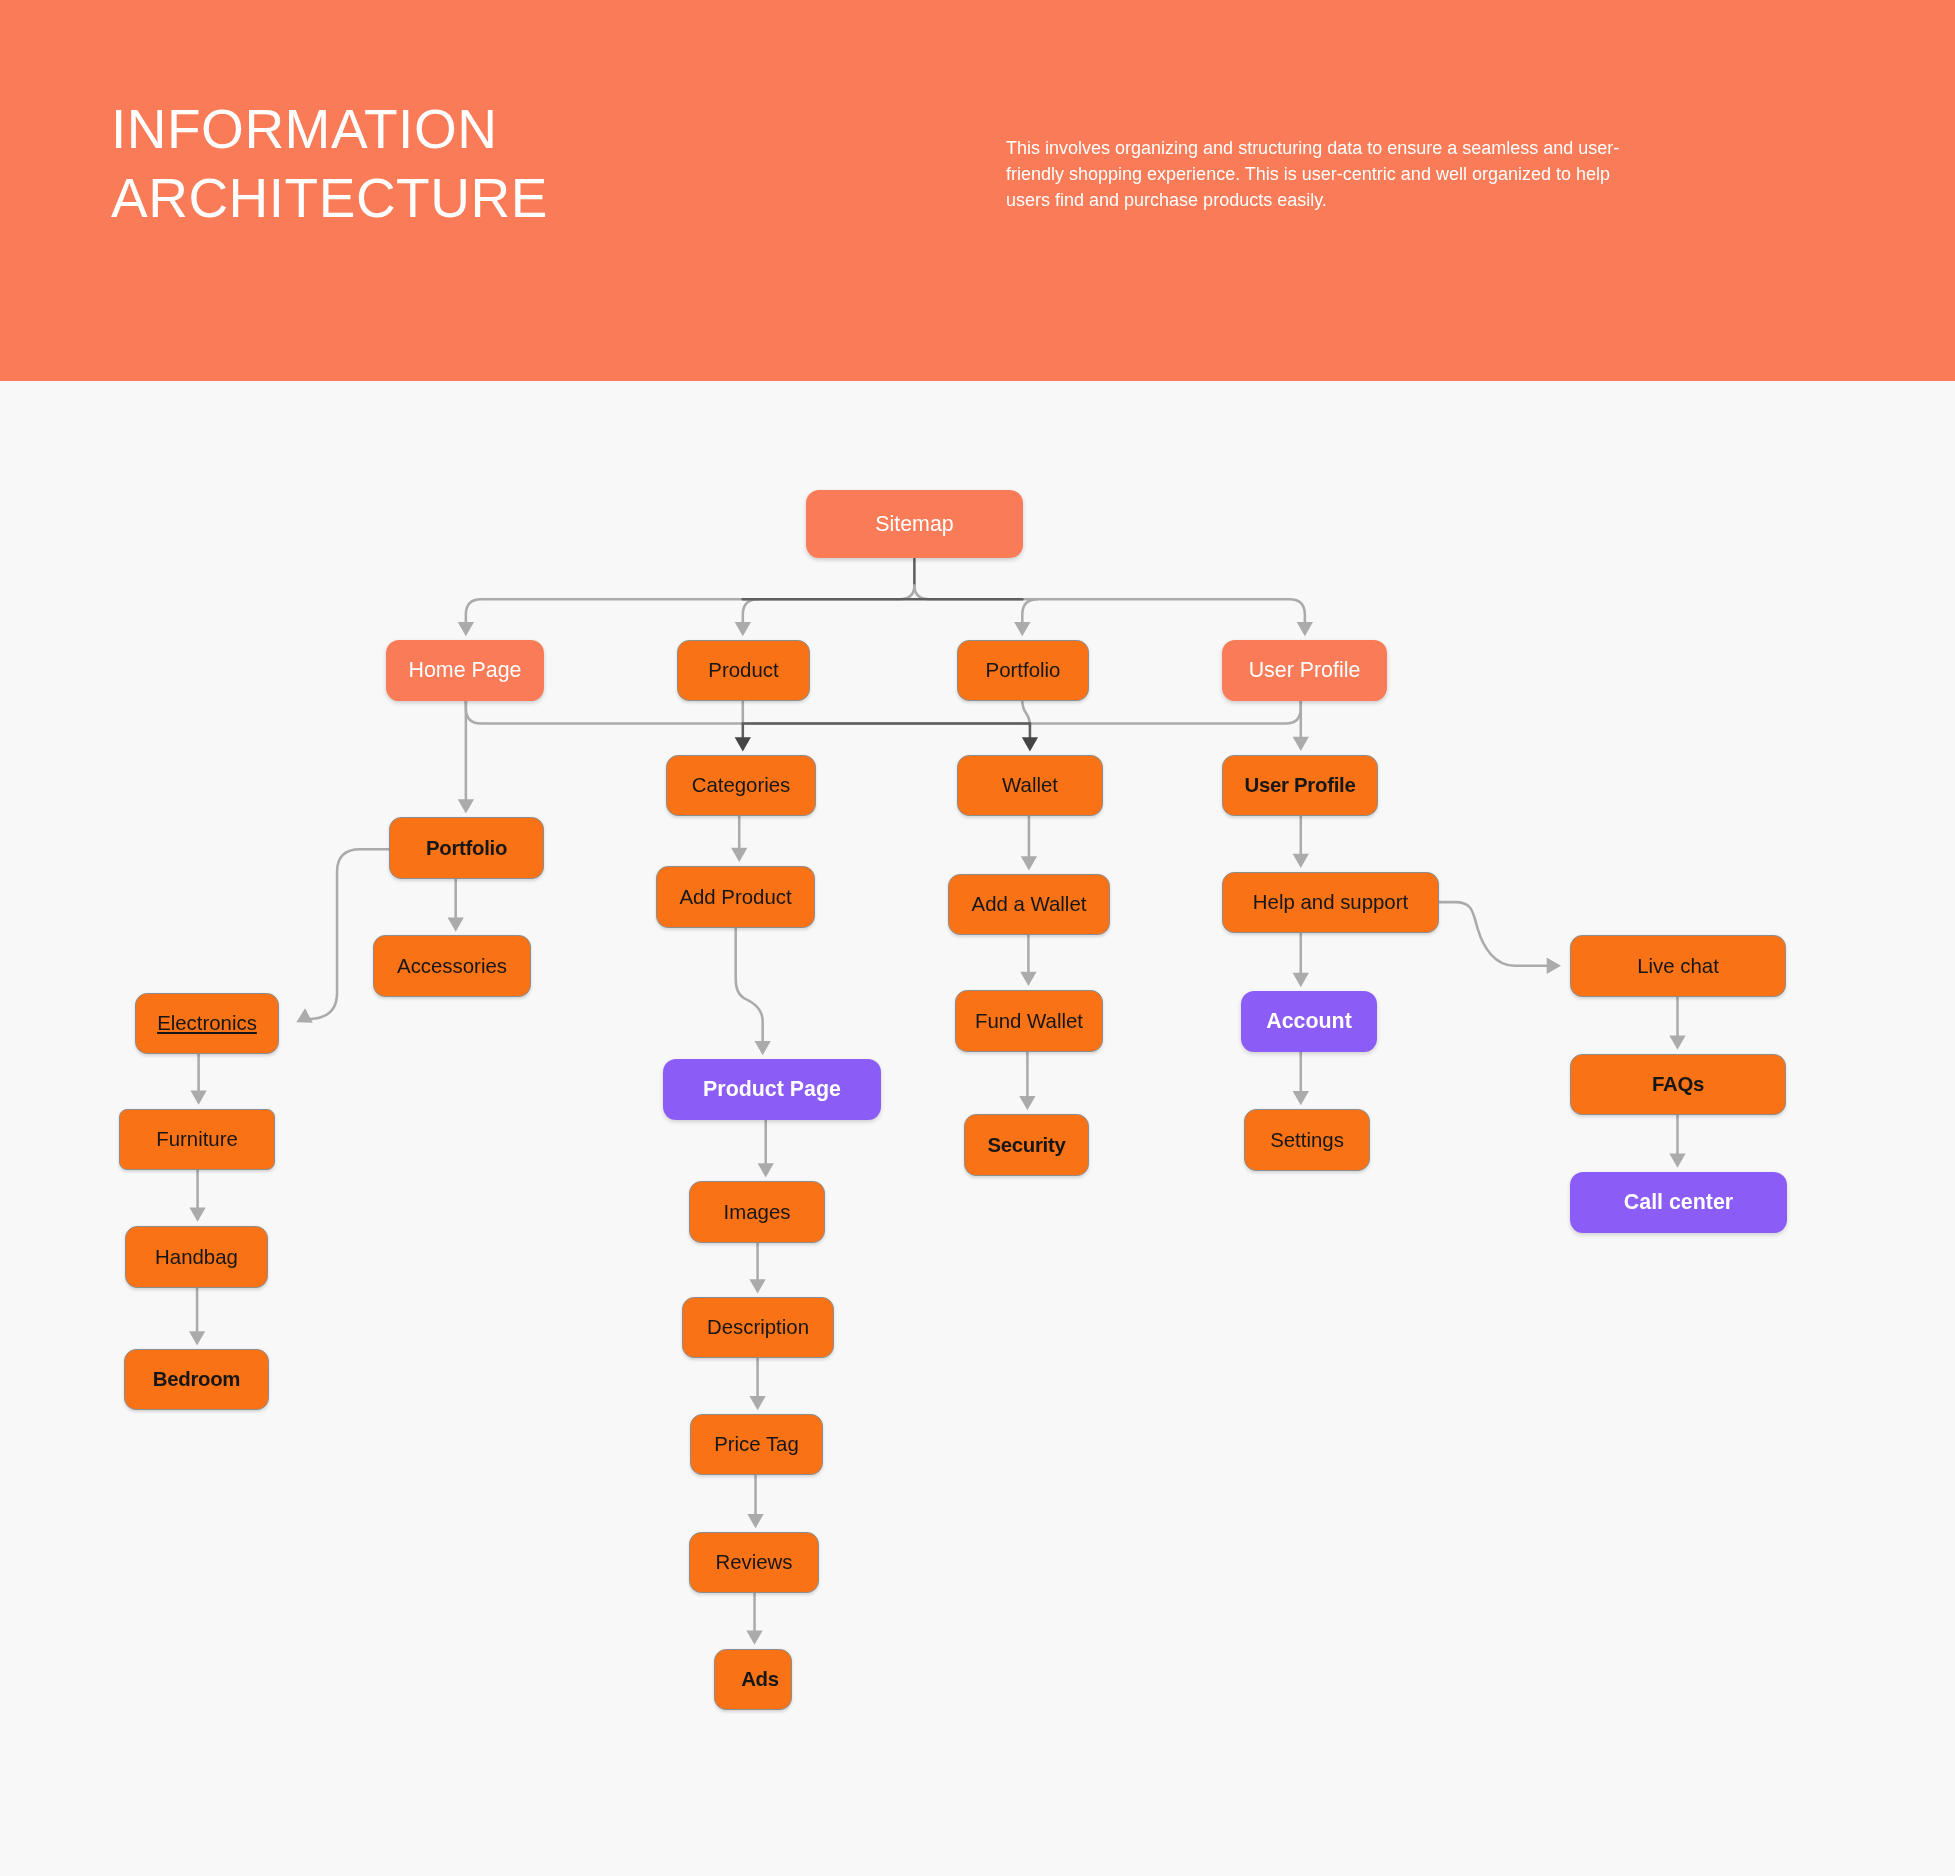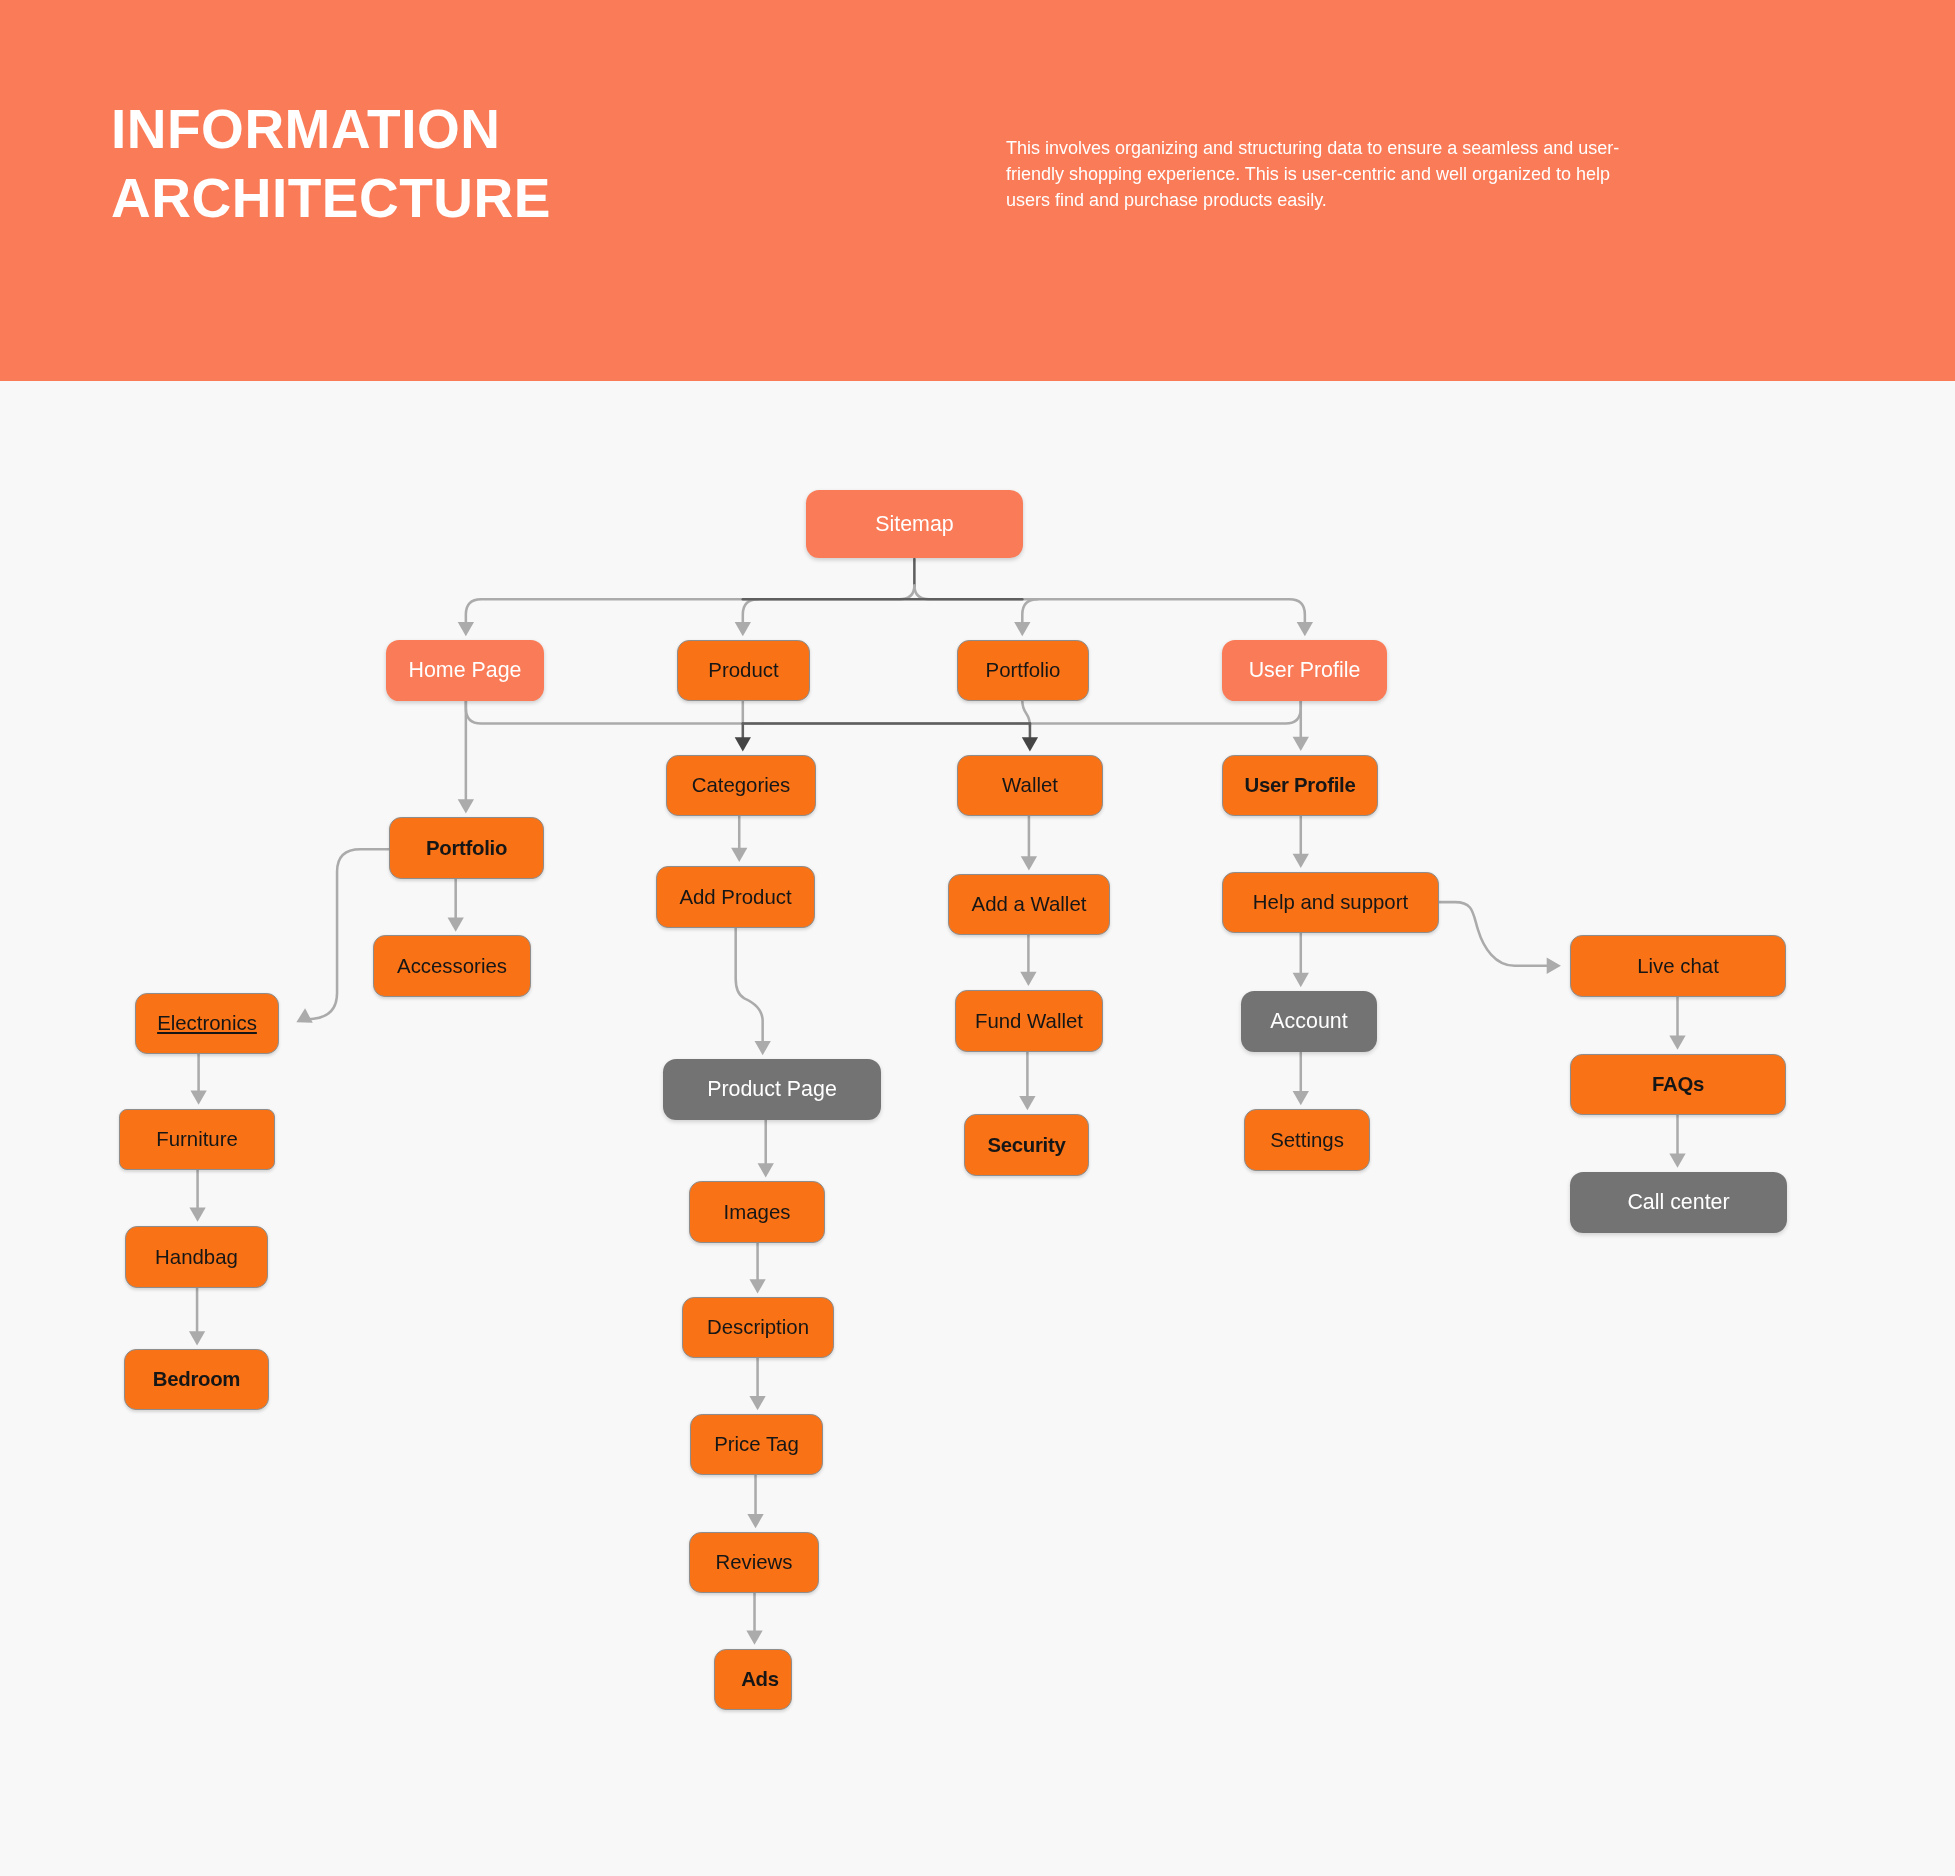--- a/index.html
+++ b/index.html
@@ -8,21 +8,21 @@
     background:#F7F8F7;
     font-family:"Liberation Sans","DejaVu Sans",sans-serif;
     overflow:hidden;position:relative;
   }
   .hero{
     position:absolute;left:0;top:0;width:1955px;height:381px;
     background:#FA7B57;
   }
   .hero h1{
     position:absolute;left:111px;top:95px;margin:0;
-    color:#FFFFFF;font-size:55px;line-height:1.25;font-weight:700;
+    color:#FFFFFF;font-size:55px;line-height:1.25;font-weight:400;
     letter-spacing:0.5px;
   }
   .hero .desc{
     position:absolute;left:1006px;top:135px;width:825px;
     color:#FFFFFF;font-size:18px;line-height:1.45;font-weight:400;
   }
   .diagram{position:absolute;left:0;top:0;width:1955px;height:1876px;}
   #edges-svg{position:absolute;left:0;top:0;}
   #edges-svg path{fill:none;stroke-linecap:round;}
   #edges-svg path.light{stroke:#ABABAB;stroke-width:5;}
@@ -39,22 +39,22 @@
     color:#161616;font-size:20.4px;font-weight:400;
     box-shadow:0 1.5px 3.1px rgba(0,0,0,0.14);
   }
   .node.white.semibold{font-weight:700;letter-spacing:-0.3px;}
   .node.orange{
     background:#FA7B57;border:none;border-radius:13.2px;
     color:#FFFFFF;font-size:21.4px;font-weight:400;
     box-shadow:0 2px 4.1px rgba(0,0,0,0.18);
   }
   .node.green{
-    background:#737373;border:none;border-radius:13.2px;
-    color:#FFFFFF;font-size:21.4px;font-weight:400;
+    background:#8b5cf6;border:none;border-radius:13.2px;
+    color:#FFFFFF;font-size:21.4px;font-weight:700;
     box-shadow:0 2px 4.1px rgba(0,0,0,0.16);
   }
 </style>
 </head>
 <body>
 
 <div class="page">
 
   <header class="hero">
     <h1><span>INFORMATION</span><br><span>ARCHITECTURE</span></h1>

